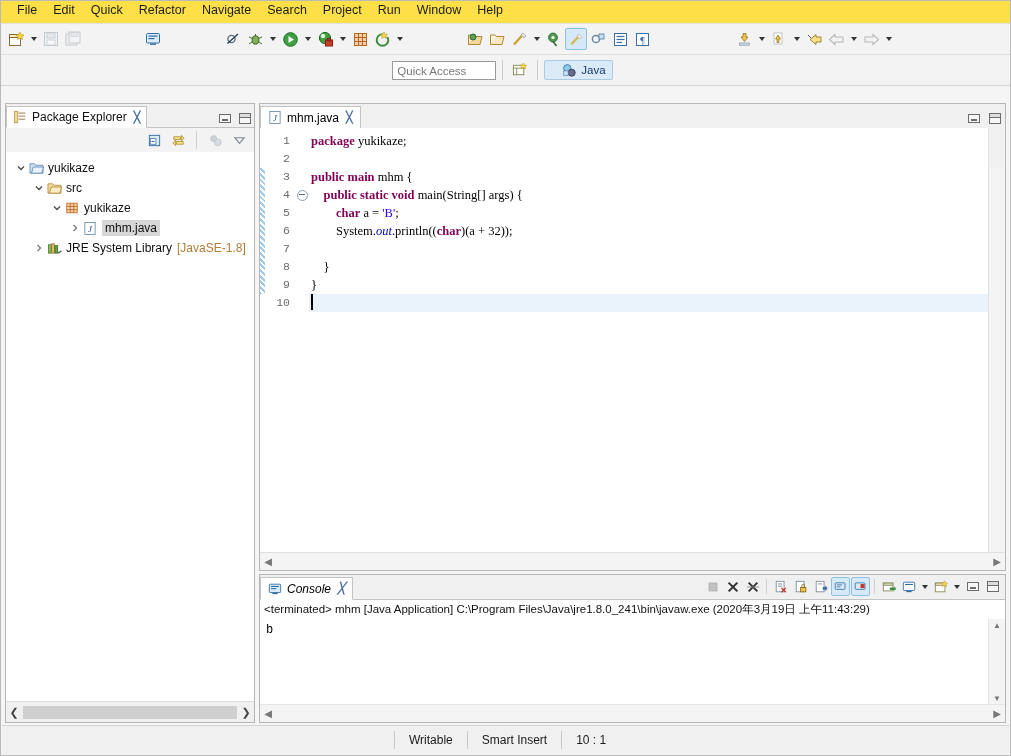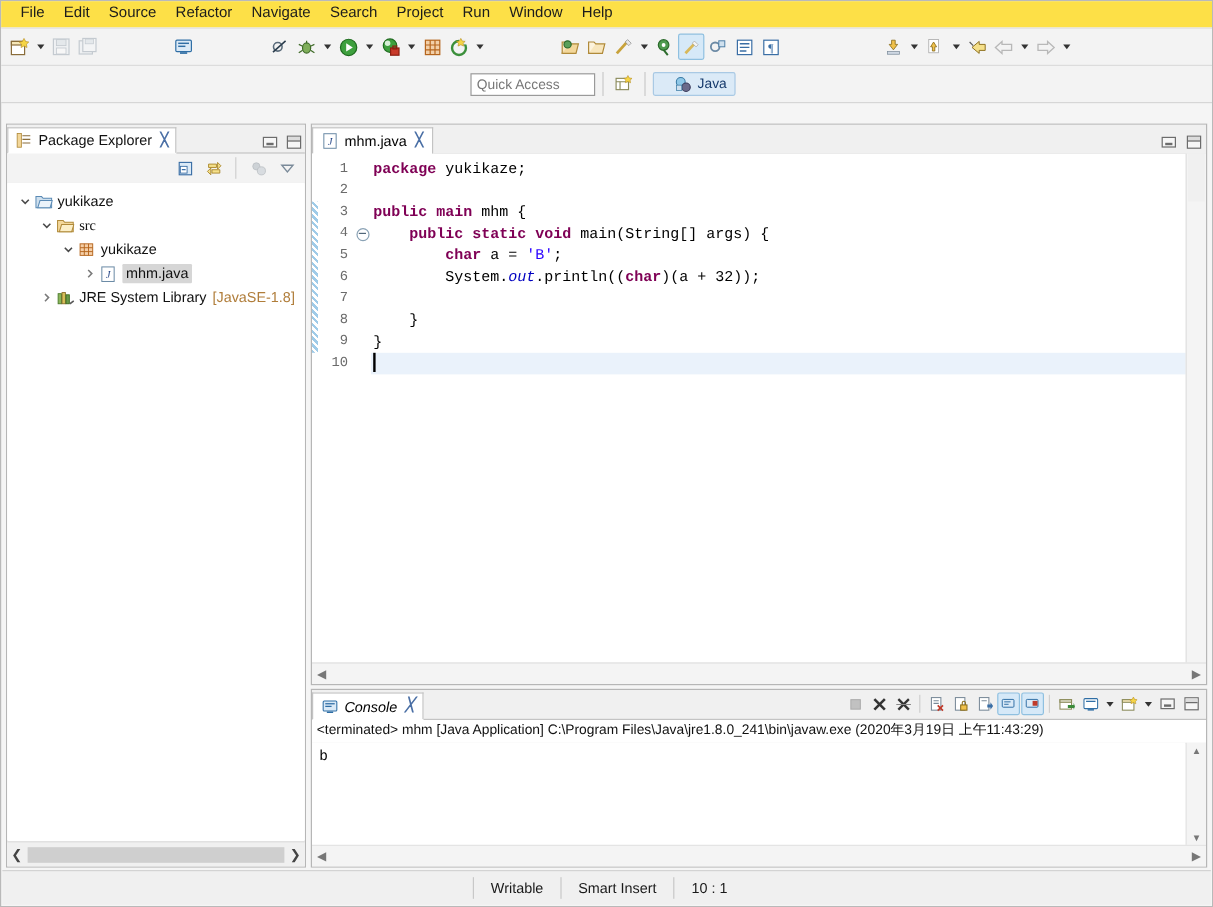--- a/index.html
+++ b/index.html
@@ -103,21 +103,21 @@
           box-sizing:border-box;position:relative;top:1px;}
   .ed-body{position:absolute;left:0;right:0;top:24px;bottom:17px;display:flex;background:#fff;}
   .changebar{width:5px;background:#fff;flex:none;position:relative;}
   .changebar .seg{position:absolute;left:0;width:5px;
       background:repeating-linear-gradient(45deg,#9fcbe8 0 2px,#ffffff 2px 4px);}
   .gutter{width:30px;flex:none;background:#fff;padding-top:4px;}
   .fold{width:14px;flex:none;background:#fff;padding-top:4px;}
   .code{flex:1;padding-top:4px;position:relative;overflow:hidden;}
   .ln{height:18px;line-height:18px;text-align:right;padding-right:5px;
       font-family:"Liberation Mono", monospace;font-size:11.5px;color:#6b6b6b;}
-  .cl{height:18px;line-height:18px;font-family:Liberation Mono, monospace;
+  .cl{height:18px;line-height:18px;font-family:Liberation Serif, serif;
       font-size:12.5px;color:#000;white-space:pre;padding-left:2px;}
   .cl.cur{background:#eaf2fb;}
   .kw{color:#7f0055;font-weight:bold;}
   .str{color:#2a00ff;}
   .fld{color:#0000c0;font-style:italic;}
   .fmark{height:18px;line-height:18px;display:flex;align-items:center;justify-content:center;}
   .fminus{width:9px;height:9px;border:1px solid #8aa2b5;border-radius:50%;
           background:#fff;position:relative;}
   .fminus:after{content:"";position:absolute;left:1.5px;right:1.5px;top:3px;height:1px;background:#51677a;}
   .caretbar{position:absolute;width:1.6px;background:#000;}
@@ -158,21 +158,21 @@
 </style>
 </head>
 <body>
 
 <div class="app">
 
 
   <div class="menubar">
     <div class="menu-item">File</div>
     <div class="menu-item">Edit</div>
-    <div class="menu-item">Source</div>
+    <div class="menu-item">Quick</div>
     <div class="menu-item">Refactor</div>
     <div class="menu-item">Navigate</div>
     <div class="menu-item">Search</div>
     <div class="menu-item">Project</div>
     <div class="menu-item">Run</div>
     <div class="menu-item">Window</div>
     <div class="menu-item">Help</div>
   </div>
 
   <div class="toolbar">
@@ -450,21 +450,21 @@
           </span>
           <span class="ticon">
             <svg width="15" height="14" viewBox="0 0 16 15">
               <path d="M1 13 V3 h5 l1.4 1.6 H15 V13 Z" fill="#cfe0ee" stroke="#5a8ab5" stroke-width=".9"></path>
               <path d="M2.6 13 L4.6 6.5 H15.6 L13.6 13 Z" fill="#eaf3fa" stroke="#5a8ab5" stroke-width=".9"></path>
             </svg>
           </span>
           <span class="tlabel">yukikaze</span>
         </div>
 
-        <div class="trow" style="padding-left:26px;font-family:Liberation Serif, serif;">
+        <div class="trow" style="padding-left:26px;">
           <span class="twist">
             <svg width="10" height="10" viewBox="0 0 10 10">
                 <polyline points="2,3.5 5,6.5 8,3.5" fill="none" stroke="#4a4a4a" stroke-width="1.3"></polyline>
               </svg>
           </span>
           <span class="ticon">
             <svg width="15" height="14" viewBox="0 0 16 15">
               <path d="M1 13 V3 h5 l1.4 1.6 H15 V13 Z" fill="#f3d79a" stroke="#b08a3a" stroke-width=".9"></path>
               <path d="M2.6 13 L4.6 6.5 H15.6 L13.6 13 Z" fill="#fbeec7" stroke="#b08a3a" stroke-width=".9"></path>
             </svg>

